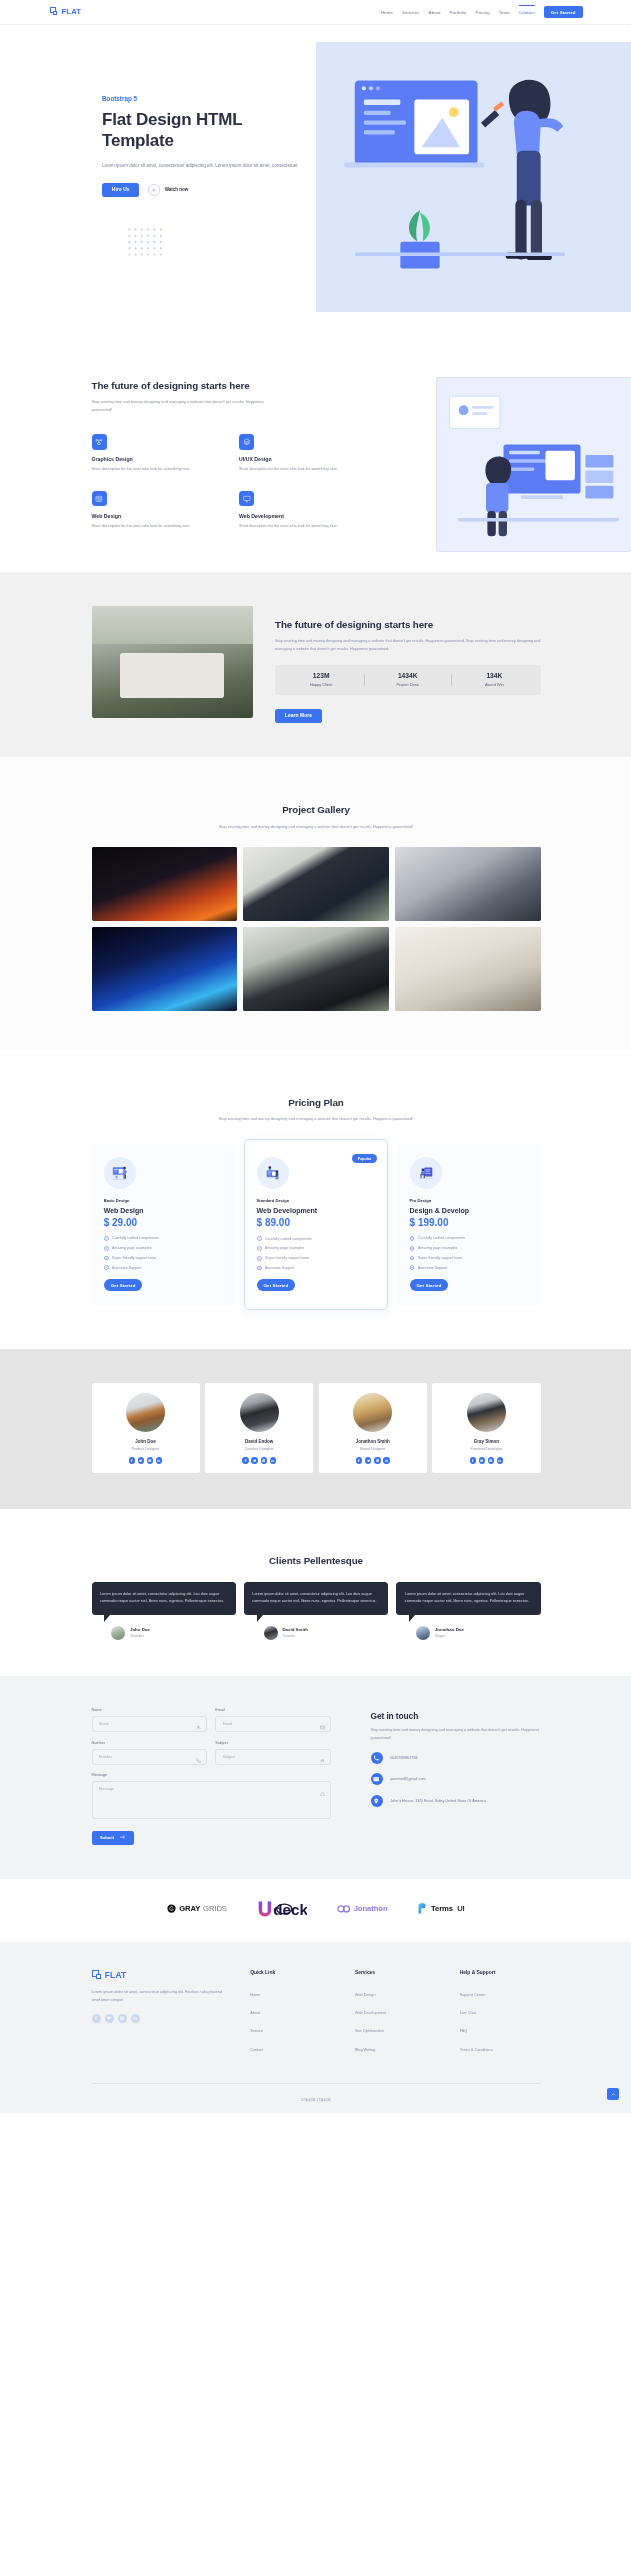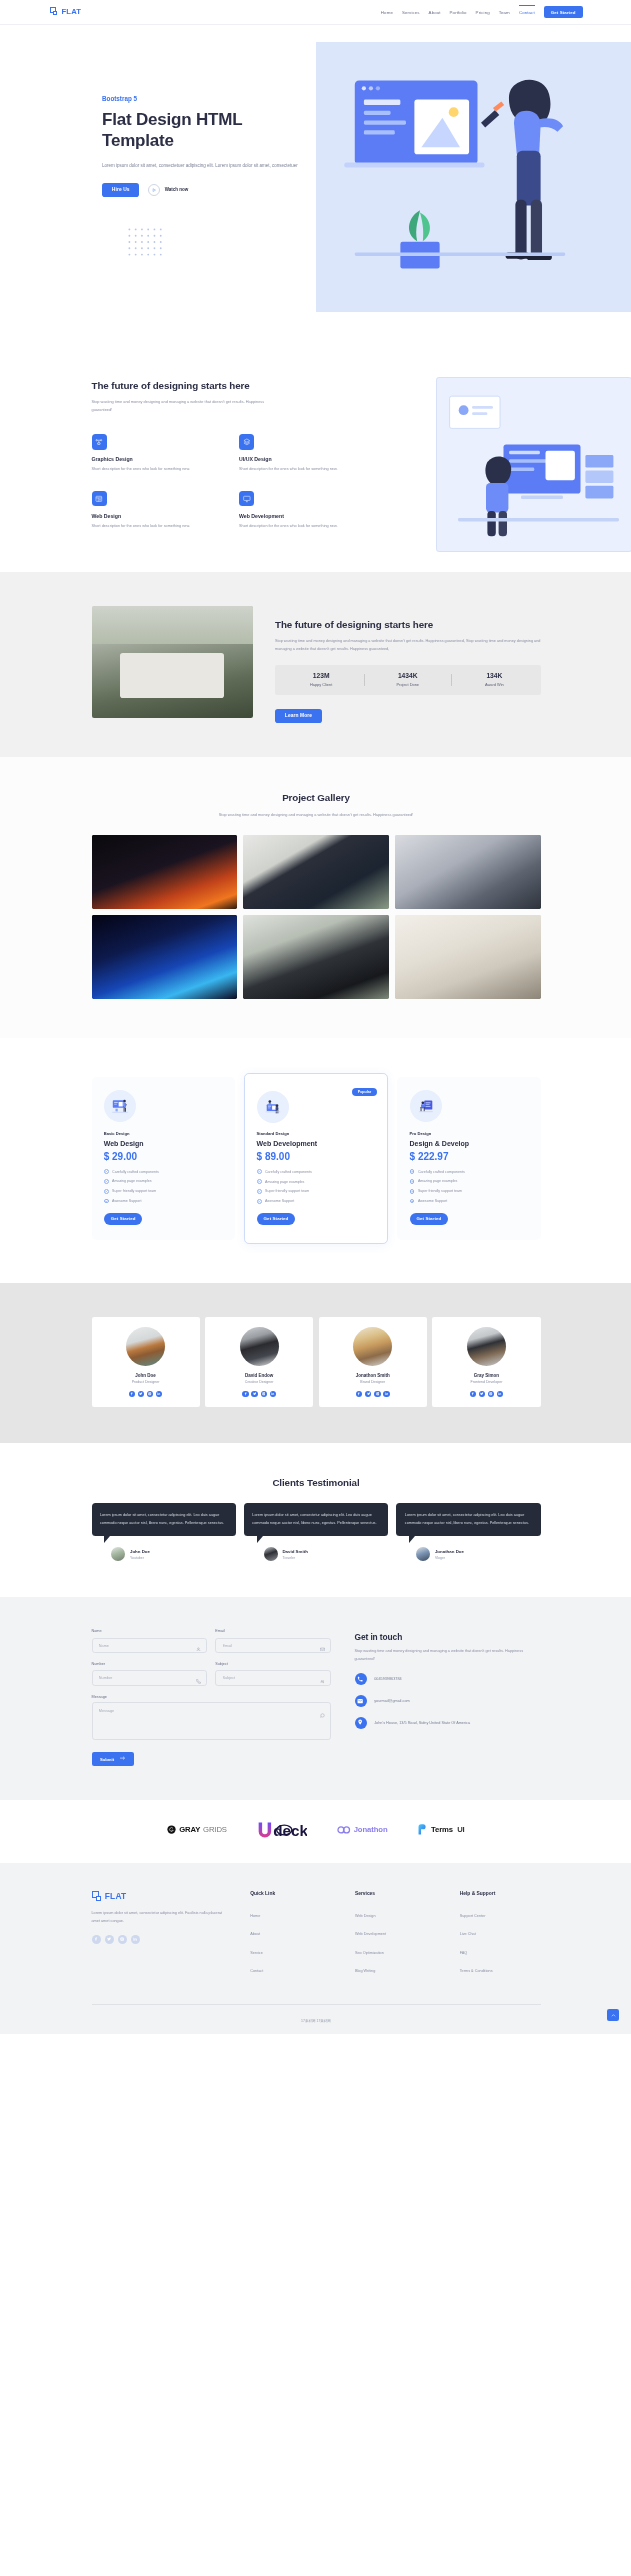--- a/index.html
+++ b/index.html
@@ -118,21 +118,21 @@
   .stat { flex: 1; text-align: center; position: relative; }
   .stat + .stat::before {
     content: ""; position: absolute; left: 0; top: 1.4px; bottom: 1.4px; width: 0.7px;
     background: #c9c9c9;
   }
   .stat-num { font-size: 6.7px; font-weight: 700; color: #2c2f45; }
   .stat-label { font-size: 3.9px; color: #5a5f75; margin-top: 2.8px; }
 
   
   .gallery { background: #fcfcfc; padding: 35px 0 39px; }
-  .sec-head { text-align: center; margin-bottom: 17px; }
+  .sec-head { text-align: center; margin-bottom: 17px; margin-top: 12px; }
   .sec-head .sec-title { font-size: 9.8px; }
   .sec-head .sec-sub { width: 203px; margin: 5.6px auto 0; text-align: center; }
   .gal-grid { display: grid; grid-template-columns: repeat(3, 1fr); gap: 5.6px; }
   .gal-item { border-radius: 1.4px; overflow: hidden; position: relative; }
   .g1 { height: 74px; background: linear-gradient(160deg,#0a0a0d 0%, #1a1320 45%, #c2431a 72%, #f0761f 88%, #2a1a10 100%); }
   .g2 { height: 74px; background: linear-gradient(150deg,#e8e8e6 0%, #cfd2cc 30%, #2b2f3a 40%, #1b2430 70%, #8a9a86 100%); }
   .g3 { height: 74px; background: linear-gradient(150deg,#d9dbe0 0%, #a9aeb8 40%, #5d6470 70%, #2e333c 100%); }
   .g4 { height: 84px; background: linear-gradient(160deg,#040414 0%, #0d1a4d 35%, #1646b5 60%, #39b6f0 80%, #0a0a20 100%); }
   .g5 { height: 84px; background: linear-gradient(160deg,#dfe2dd 0%, #b6bdb3 30%, #2f3338 55%, #16181c 80%, #7f8a7b 100%); }
   .g6 { height: 84px; background: linear-gradient(160deg,#f2efe9 0%, #e3ded4 40%, #cfc8bc 65%, #8c8578 100%); }
@@ -208,21 +208,21 @@
   .tst-person { display: flex; align-items: center; gap: 4.9px; margin-top: 11.2px; padding-left: 19.6px; }
   .tst-ava { width: 14px; height: 14px; border-radius: 50%; flex: none; }
   .ta1 { background: linear-gradient(160deg,#e6e8e6,#a5b7a0 45%,#6f7d6c); }
   .ta2 { background: linear-gradient(160deg,#cfd2d6,#2e3035 45%,#8d9095); }
   .ta3 { background: linear-gradient(160deg,#dfe3e6,#7d96b5 45%,#3b4a5e); }
   .tst-name { font-size: 4.4px; font-weight: 700; color: #2c2f45; }
   .tst-role { font-size: 3.5px; color: #9499ad; margin-top: 2.1px; }
 
   
   .contact { background: #f2f3f5; padding: 32px 0 34px; }
-  .contact-inner { display: flex; gap: 24px; }
+  .contact-inner { display: flex; gap: 40px; }
   .form-col { width: 239px; }
   .form-row { display: flex; gap: 8.4px; }
   .field { flex: 1; margin-bottom: 8.4px; }
   .field label { display: block; font-size: 3.8px; color: #6b7089; margin-bottom: 3.5px; }
   .input-wrap { position: relative; }
   .input-wrap input, .input-wrap textarea {
     width: 100%; border: 0.7px solid #dcdfe5; border-radius: 2.8px; background: transparent;
     padding: 4.9px 14px 4.9px 6.3px; font-size: 3.8px; color: #2c2f45; font-family: inherit;
     outline: none;
   }
@@ -512,20 +512,24 @@
       <div class="gal-col">
         <div class="gal-item g3"></div>
         <div class="gal-item g6"></div>
       </div>
     </div>
   </div>
 </section>
 
 <section class="pricing">
   <div class="container">
+    <div class="sec-head">
+      <h2 class="sec-title">Pricing Plan</h2>
+      <p class="sec-sub">Stop wasting time and money designing and managing a website that doesn't get results. Happiness guaranteed!</p>
+    </div>
     <div class="price-grid">
 
       <div class="price-card">
         <div class="price-ill">
           <svg viewBox="0 0 40 40">
               <rect x="4" y="7" width="24" height="17" rx="2" fill="#5b7cf5"></rect>
               <rect x="7" y="11" width="8" height="2" fill="#cfdcfb"></rect>
               <rect x="7" y="15" width="6" height="2" fill="#a9c0ff"></rect>
               <rect x="17" y="11" width="9" height="10" fill="#fff"></rect>
               <path d="M27 22 l5 -8 3 3 -5 8z" fill="#2a2f4a"></path>
@@ -644,21 +648,21 @@
               <circle cx="13" cy="13" r="3" fill="#2a2f4a"></circle>
               <rect x="9" y="16" width="8" height="7" rx="2" fill="#5b7cf5"></rect>
               <rect x="7" y="23" width="11" height="2" fill="#2d3352"></rect>
               <rect x="8" y="25" width="2" height="7" fill="#2d3352"></rect>
               <rect x="15" y="25" width="2" height="7" fill="#2d3352"></rect>
               <rect x="5" y="32" width="30" height="1.6" fill="#c3d2f7"></rect>
             </svg>
         </div>
         <div class="price-cat">Pro Design</div>
         <div class="price-name">Design &amp; Develop</div>
-        <div class="price-amount">$ 222.97</div>
+        <div class="price-amount">$ 199.00</div>
         <ul class="price-feats">
           <li>
               <span class="check">
                 <svg viewBox="0 0 8 8">
                   <path d="M1.5 4 L3 5.6 L6.5 2" fill="none" stroke="#3b72f0" stroke-width="1"></path>
                 </svg>
               </span>
               <span>Carefully crafted components</span>
             </li>
           <li>
@@ -804,21 +808,21 @@
             </span>
         </div>
       </div>
     </div>
   </div>
 </section>
 
 <section class="testimonials">
   <div class="container">
     <div class="sec-head" style="margin-bottom:14px">
-      <h2 class="sec-title">Clients Testimonial</h2>
+      <h2 class="sec-title">Clients Pellentesque</h2>
     </div>
     <div class="tst-grid">
       <div>
         <div class="bubble">Lorem ipsum dolor sit amet, consectetur adipiscing elit. Leo duis augue commodo neque auctor nisl, libero nunc, egestas. Pellentesque senectus.</div>
         <div class="tst-person">
           <span class="tst-ava ta1"></span>
           <span>
             <span class="tst-name" style="display:block">John Doe</span>
             <span class="tst-role" style="display:block">Youtuber</span>
           </span>

